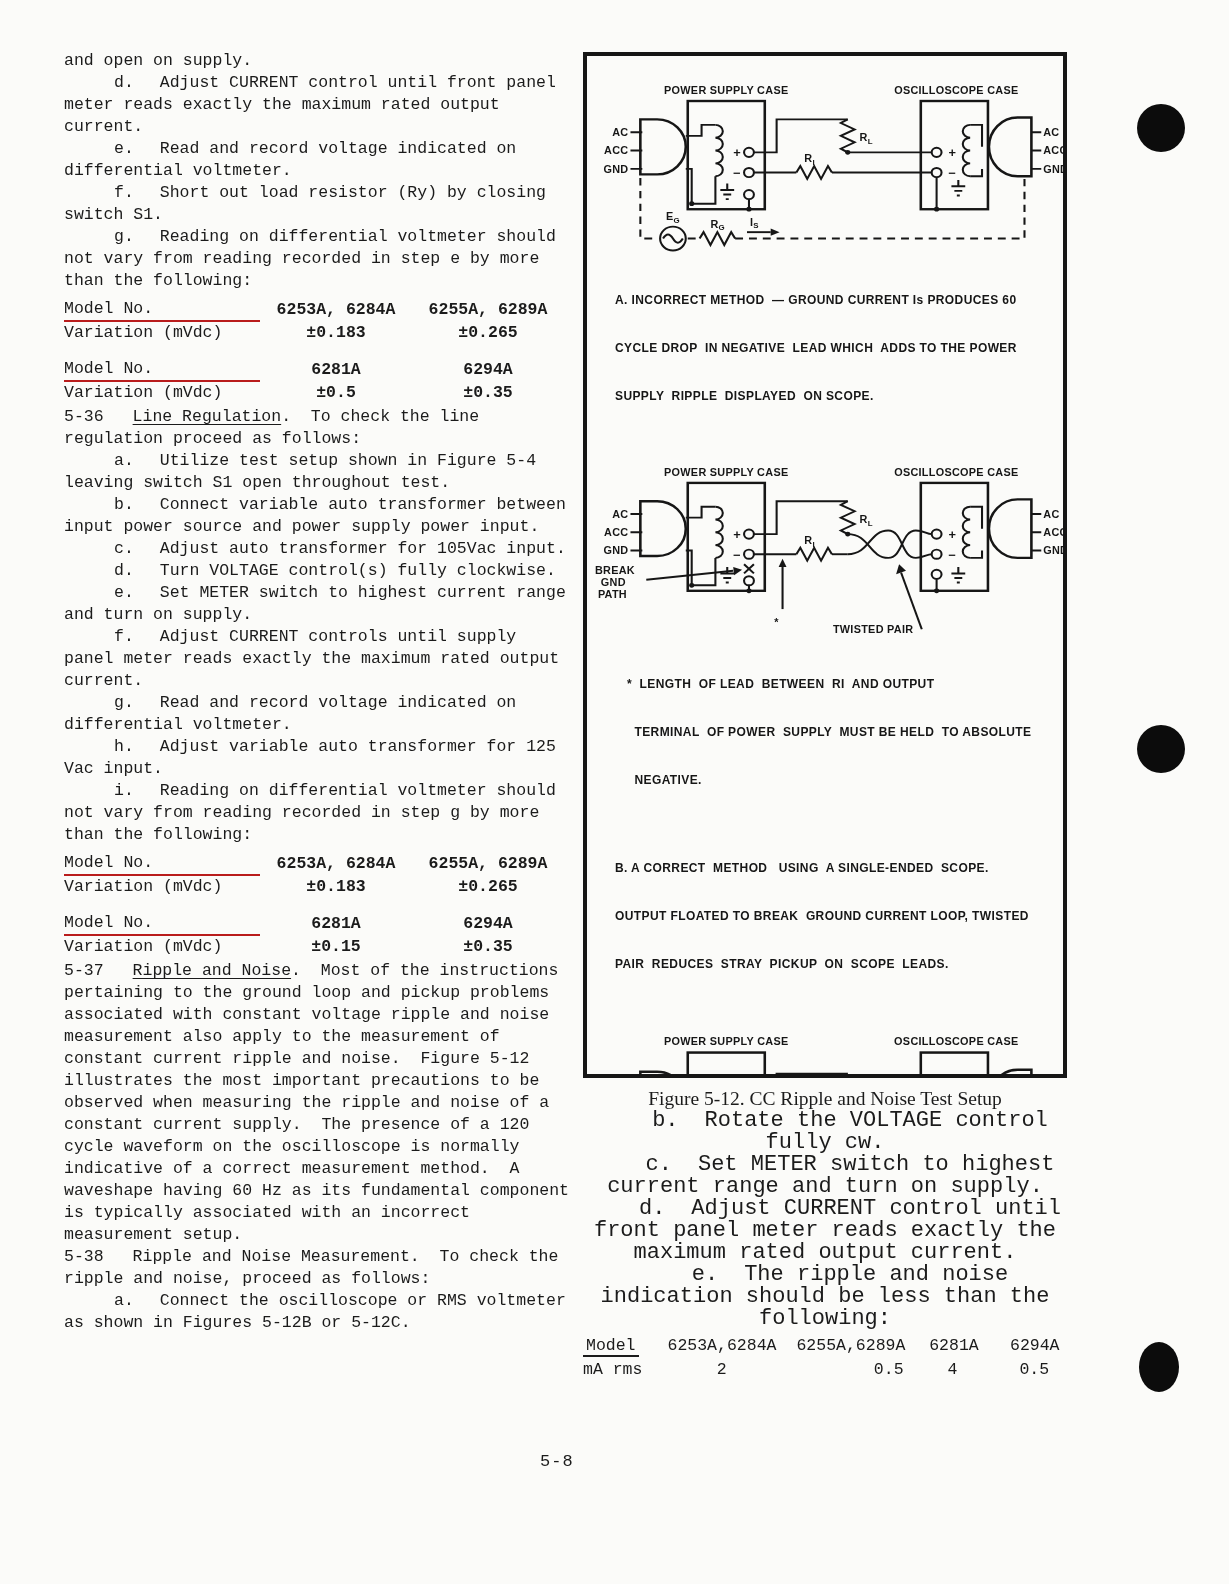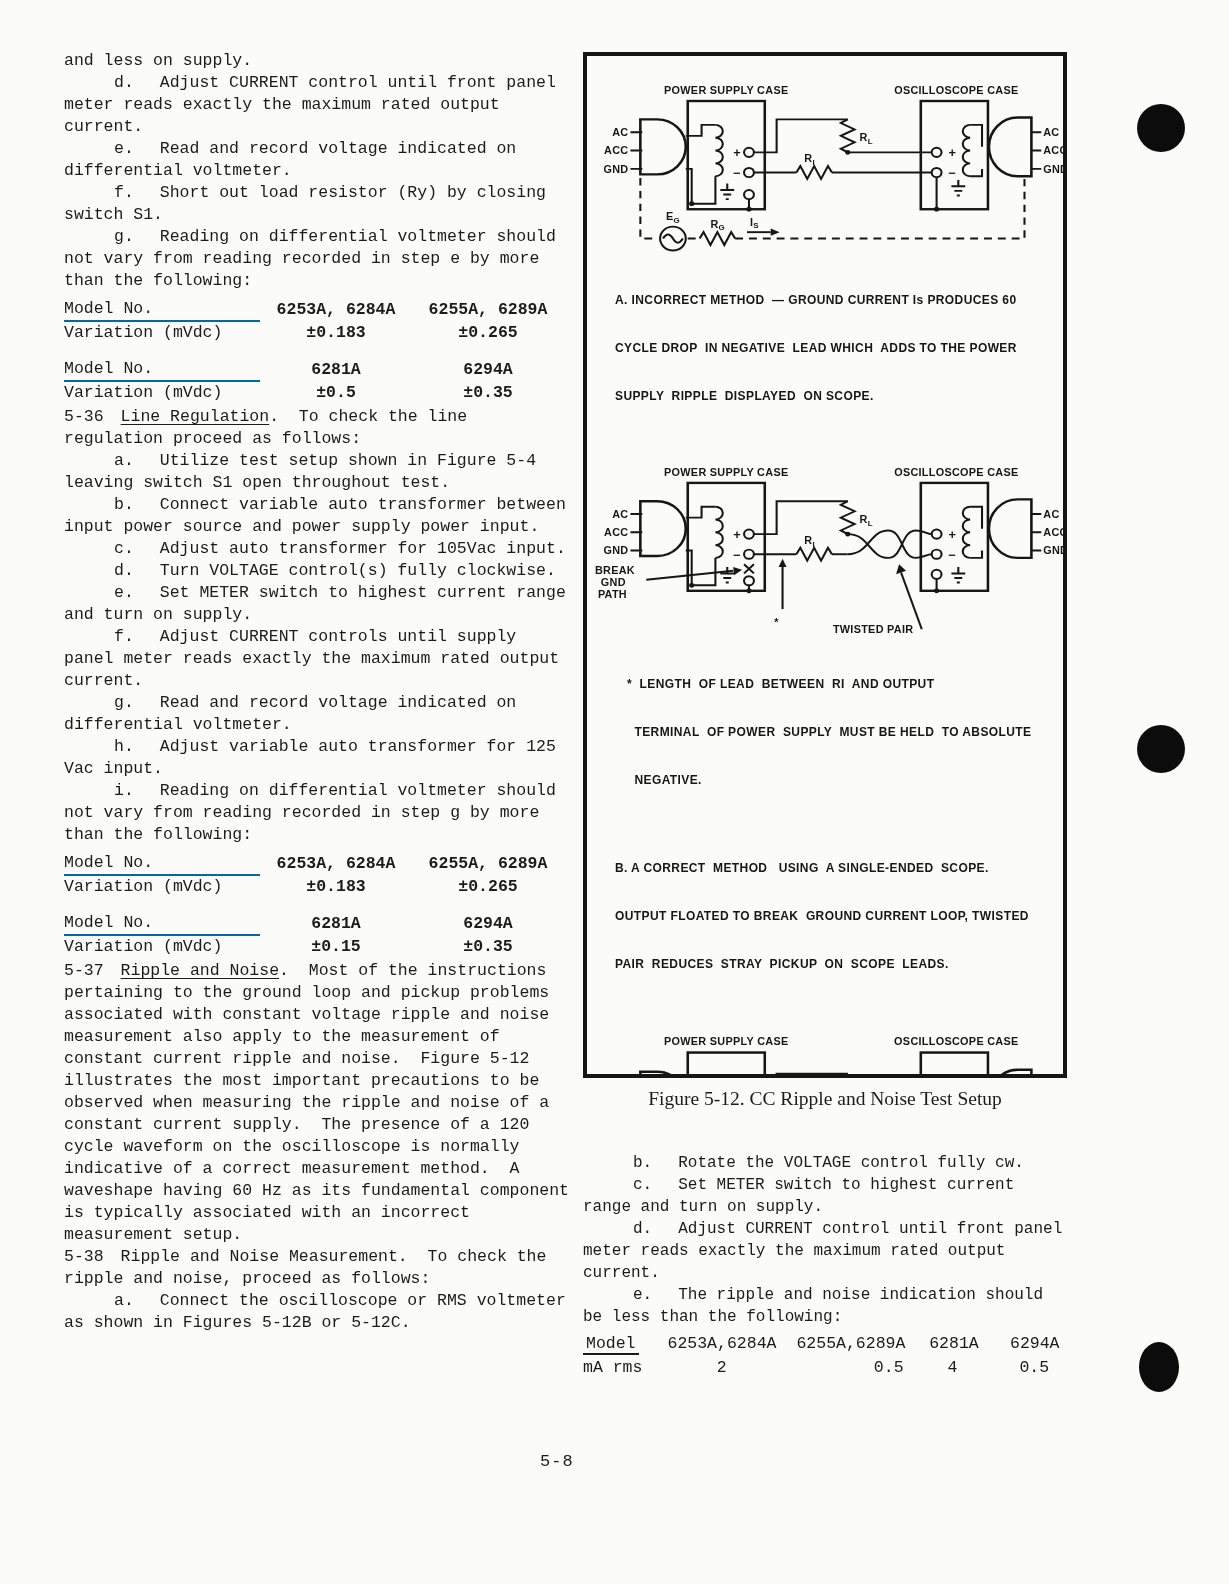--- a/index.html
+++ b/index.html
@@ -4,27 +4,27 @@
 <style>
   html,body{margin:0;padding:0;background:#d8d8d8;}
   .page{position:relative;width:1229px;height:1584px;background:#fbfbf9;color:#1b1b1b;
         font-family:"Liberation Mono","DejaVu Sans Mono",monospace;overflow:hidden;}
   
   .leftcol{position:absolute;left:64px;top:50px;width:508px;font-size:16.5px;line-height:22px;}
   .leftcol p{margin:0;white-space:pre-wrap;}
   .step{text-indent:50px;}
   .lbl{padding-right:26px;}
   .sec{margin-top:22px;}
-  .secnum{padding-right:17px;}
+  .secnum{padding-right:29px;}
   .ul{text-decoration:underline;text-underline-offset:3px;}
   table.mt{border-collapse:collapse;width:500px;margin:6px 0 2px 0;font-size:16.5px;}
   table.mt td{padding:0;height:22px;vertical-align:bottom;}
   table.mt td.c1{width:196px;}
   table.mt td.c2,table.mt td.c3{width:152px;text-align:center;font-weight:bold;}
-  table.mt tr.hr td.c1{border-bottom:2px solid #0369a1;}
+  table.mt tr.hr td.c1{border-bottom:2px solid #b91c1c;}
   .mt2{margin-top:14px !important;}
   
   .rightcol{position:absolute;left:583px;top:52px;width:484px;}
   .figbox{box-sizing:border-box;width:484px;height:1026px;border:4px solid #161616;
           padding:12px 2px 0 2px;overflow:hidden;background:#fbfbf9;}
   .schem{display:block;}
   .figtext{font-family:"Liberation Sans","DejaVu Sans",sans-serif;font-weight:bold;
            font-size:12px;line-height:16px;letter-spacing:.4px;white-space:pre-wrap;color:#161616;}
   .fcapA{margin:4px 0 0 26px;}
   .fnote{margin:2px 0 0 38px;}
@@ -36,42 +36,42 @@
   .sign{font-size:13px;}
   .sub{font-size:8px;}
   .wire{stroke:#161616;stroke-width:2.1;fill:none;}
   .thick{stroke-width:2.6;}
   .dash{stroke-dasharray:8 6;}
   .dotj{fill:#161616;stroke:none;}
   
   .figcaption{margin-top:10px;text-align:center;font-family:"Liberation Serif","DejaVu Serif",serif;
               font-size:19.5px;color:#1b1b1b;}
   
-  .rsteps{margin-top:42px;font-size:16px;line-height:22px;}
+  .rsteps{font-size:22px;line-height:22px;text-align:center;}
   .rsteps p{margin:0;white-space:pre-wrap;}
   
   .rntab{margin-top:4px;font-size:16.5px;line-height:24px;}
   .rrow{display:flex;gap:20px;}
   .rc0{width:70px;}
   .rc1{width:114px;text-align:center;}
   .rc2{width:116px;text-align:right;}
   .rc3{width:62px;text-align:center;}
   .rc4{width:70px;text-align:center;}
   .rhead .rc0 span{border-bottom:2px solid #1b1b1b;padding:0 3px;}
   
   .dot{position:absolute;background:#0c0c0c;border-radius:50%;}
   .pagenum{position:absolute;left:540px;top:1452px;font-size:17px;letter-spacing:1px;}
 </style>
 </head>
 <body>
 
 <div class="page">
 
   <div class="leftcol">
-    <p>and less on supply.</p>
+    <p>and open on supply.</p>
 
     <p class="step"><span class="lbl">d.</span><span>Adjust CURRENT control until front panel meter reads exactly the maximum rated output current.</span></p>
     <p class="step"><span class="lbl">e.</span><span>Read and record voltage indicated on differential voltmeter.</span></p>
     <p class="step"><span class="lbl">f.</span><span>Short out load resistor (Ry) by closing switch S1.</span></p>
     <p class="step"><span class="lbl">g.</span><span>Reading on differential voltmeter should not vary from reading recorded in step e by more than the following:</span></p>
 
     <table class="mt">
       <tbody>
           <tr class="hr">
             <td class="c1">Model No.</td>

